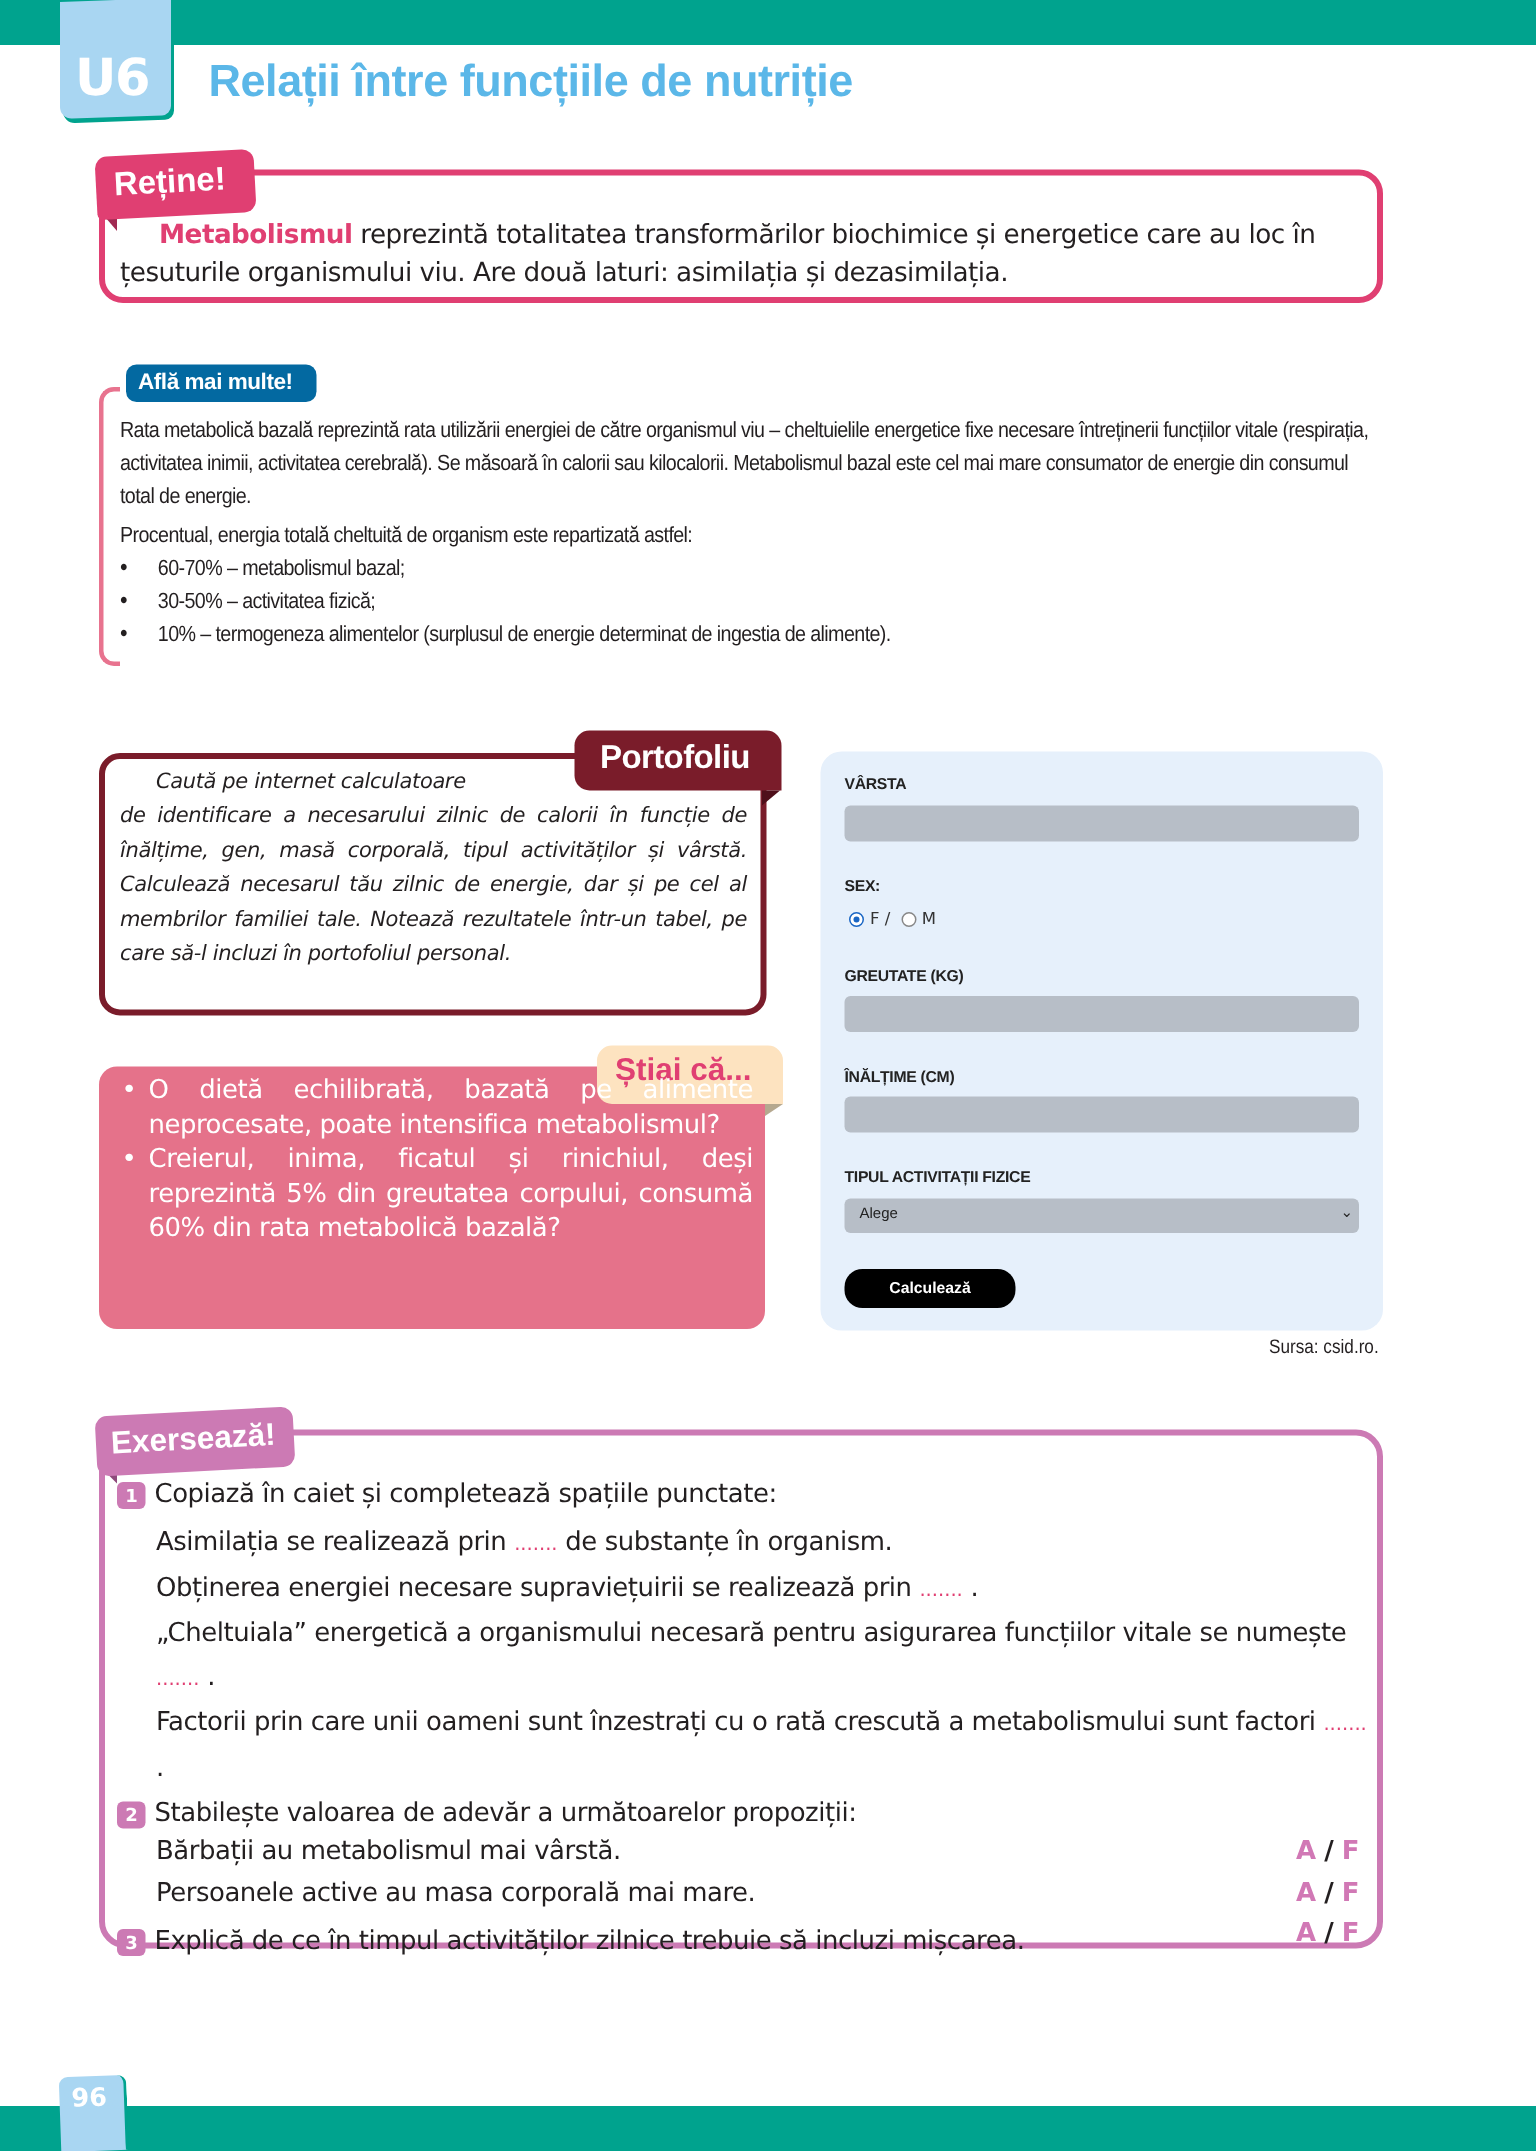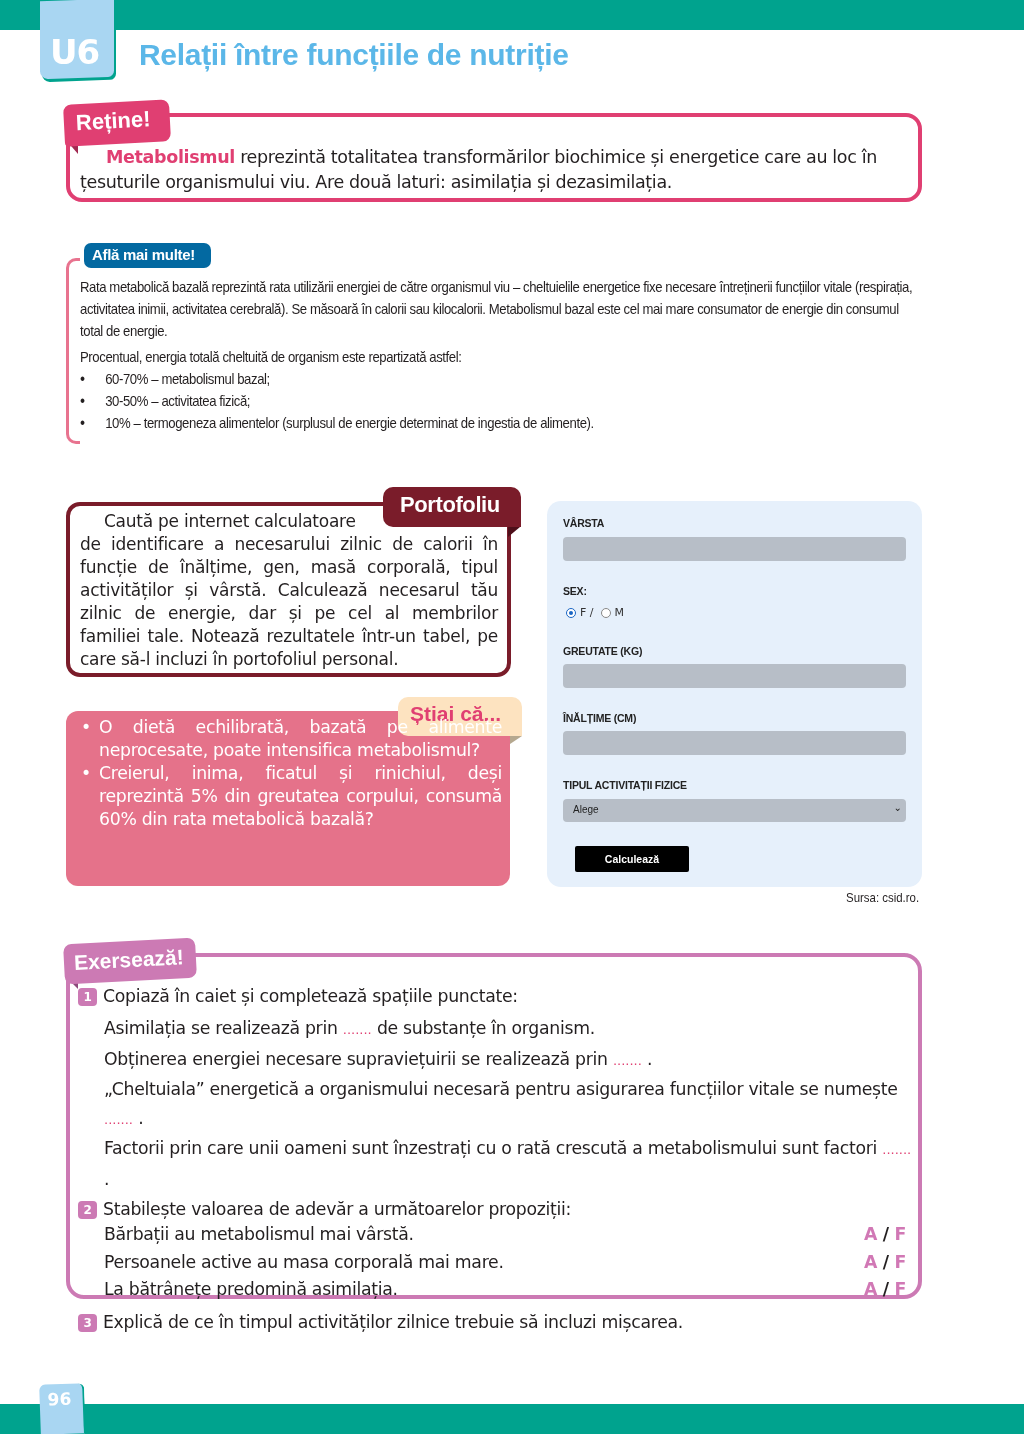--- a/index.html
+++ b/index.html
@@ -44,42 +44,42 @@
   .afla-list li::before { content: "•"; position: absolute; left: 0; top: 0; font-size: 16px; }
 
   
   .porto-box { position: absolute; left: 66px; top: 502px; width: 445px; height: 175px;
     border: 4px solid #7a1c2a; border-radius: 14px; }
   .porto-label { position: absolute; left: 383px; top: 487px; width: 138px; height: 40px; background: #7a1c2a;
     border-radius: 10px 10px 0 10px; color: #fff; font-family: "Liberation Sans", sans-serif; font-weight: bold;
     font-size: 22px; padding: 5px 0 0 17px; letter-spacing: -0.4px; }
   .porto-fold { position: absolute; left: 508px; top: 527px; width: 0; height: 0;
     border-top: 10px solid #4e0f1a; border-right: 12px solid transparent; }
-  .porto-text { position: absolute; left: 80px; top: 510px; width: 418px; font-size: 17px; line-height: 23px;
-    text-align: justify; letter-spacing: -0.25px; }
+  .porto-text { position: absolute; left: 80px; top: 510px; width: 418px; font-size: 14px; line-height: 23px;
+    text-align: justify; letter-spacing: -0.25px; font-style: italic; }
   .porto-text .first { display: block; padding-left: 24px; width: 300px; }
 
   
   .calc-card { position: absolute; left: 547px; top: 501px; width: 375px; height: 386px; background: #e6f0fb;
     border-radius: 14px; }
   .calc-label { position: absolute; left: 563px; font-family: "Liberation Sans", sans-serif; font-weight: bold;
     font-size: 10.5px; color: #222; letter-spacing: -0.2px; }
   .calc-input { position: absolute; left: 563px; width: 343px; height: 24px; background: #b7bec7; border: none;
     border-radius: 4px; }
   .radio-row { position: absolute; left: 566px; top: 606px; font-family: "DejaVu Sans", sans-serif; font-size: 11px;
     color: #333; display: flex; align-items: center; gap: 4px; }
   .radio { width: 10px; height: 10px; border-radius: 50%; border: 1px solid #888; background: #fff; display: inline-block; position: relative; }
   .radio.on { border-color: #1a66c4; }
   .radio.on::after { content: ""; position: absolute; left: 2px; top: 2px; width: 4px; height: 4px; border-radius: 50%; background: #1a66c4; }
   .calc-select { position: absolute; left: 563px; top: 799px; width: 343px; height: 23px; background: #b7bec7;
     border-radius: 4px; font-family: "Liberation Sans", sans-serif; font-size: 10px; color: #222;
     padding: 5px 0 0 10px; }
   .calc-select .chev { position: absolute; right: 4px; top: 3px; font-size: 10px; }
-  .calc-btn { position: absolute; left: 575px; top: 846px; width: 114px; height: 26px; background: #000;
-    color: #fff; border-radius: 2px; font-family: "Liberation Sans", sans-serif; font-weight: bold; font-size: 10.5px;
+  .calc-btn { position: absolute; left: 563px; top: 846px; width: 114px; height: 26px; background: #000;
+    color: #fff; border-radius: 12px; font-family: "Liberation Sans", sans-serif; font-weight: bold; font-size: 10.5px;
     text-align: center; line-height: 26px; }
   .source { position: absolute; left: 846px; top: 890px; font-family: "Liberation Sans", sans-serif; font-size: 13px;
     transform: scaleX(0.88); transform-origin: left top; }
 
   
   .stiai-box { position: absolute; left: 66px; top: 711px; width: 444px; height: 175px; background: #e5728a;
     border-radius: 12px; }
   .stiai-label { position: absolute; left: 398px; top: 697px; width: 124px; height: 39px; background: #fde3c0;
     border-radius: 10px 10px 0 10px; color: #e03f72; font-family: "Liberation Sans", sans-serif; font-weight: bold;
     font-size: 21px; padding: 5px 0 0 12px; }
@@ -192,21 +192,21 @@
   <div class="sub"><span>„Cheltuiala” energetică a organismului necesară pentru asigurarea funcțiilor vitale se numește </span><span class="dots">.......</span><span> .</span></div>
   <div class="sub"><span>Factorii prin care unii oameni sunt înzestrați cu o rată crescută a metabolismului sunt factori </span><span class="dots">.......</span><span> .</span></div>
 
   <div style="height:4px"></div>
   <div class="q">
     <span class="q-num">2</span>
     <span>Stabilește valoarea de adevăr a următoarelor propoziții:</span>
   </div>
   <div class="sub" style="line-height:27.5px"><span>Bărbații au metabolismul mai vârstă.</span><span class="af"><span>A</span> <span class="sl">/</span> <span>F</span></span></div>
   <div class="sub" style="line-height:27.5px"><span>Persoanele active au masa corporală mai mare.</span><span class="af"><span>A</span> <span class="sl">/</span> <span>F</span></span></div>
-  <div class="sub" style="line-height:27.5px"><span>La bătrânețe predomină asimilația.</span><span class="af"><span>A</span> <span class="sl">/</span> <span>F</span></span></div>
+  <div class="sub" style="line-height:27.5px"><span class="af"><span>A</span> <span class="sl">/</span> <span>F</span></span></div>
 
   <div style="height:6px"></div>
   <div class="q">
     <span class="q-num">3</span>
     <span>Explică de ce în timpul activităților zilnice trebuie să incluzi mișcarea.</span>
   </div>
 </div>
 
 <div class="bottom-band"></div>
 <div class="page-num-tab">

